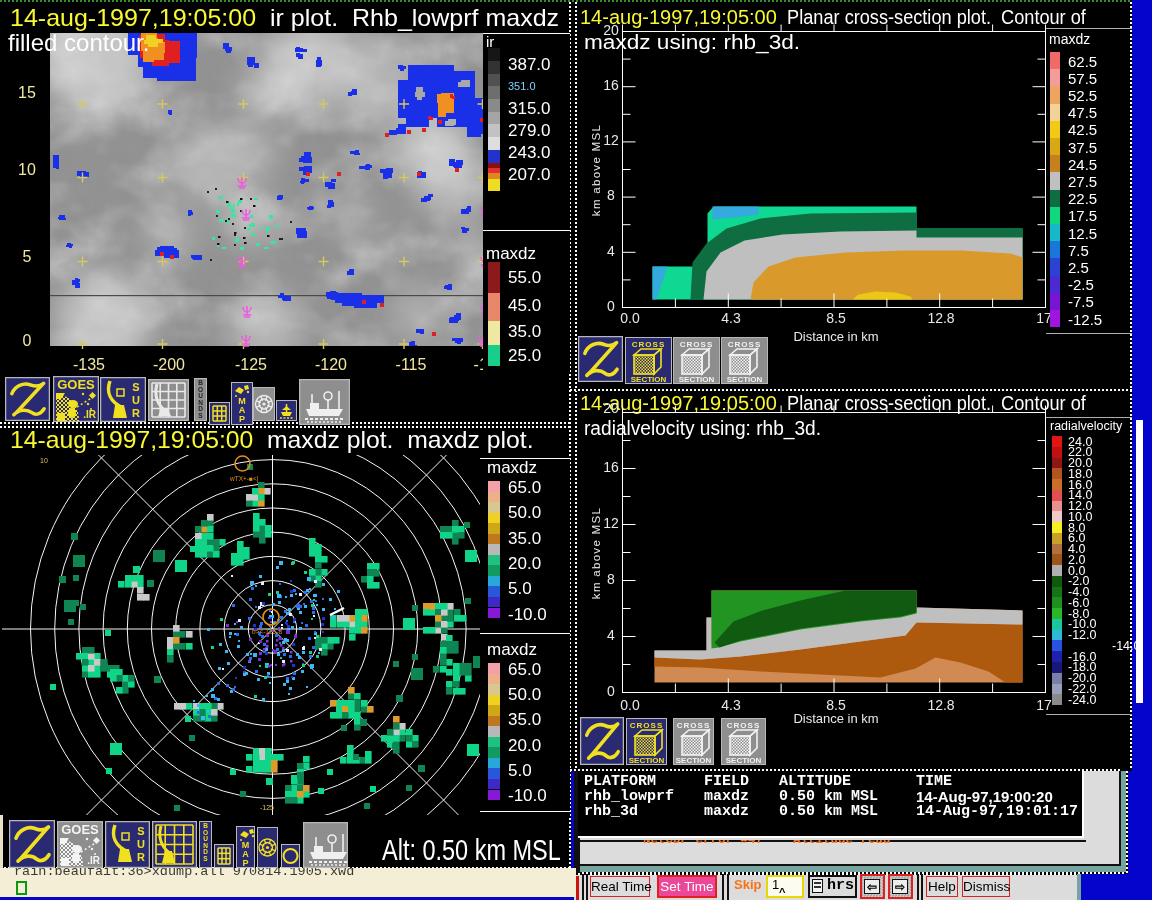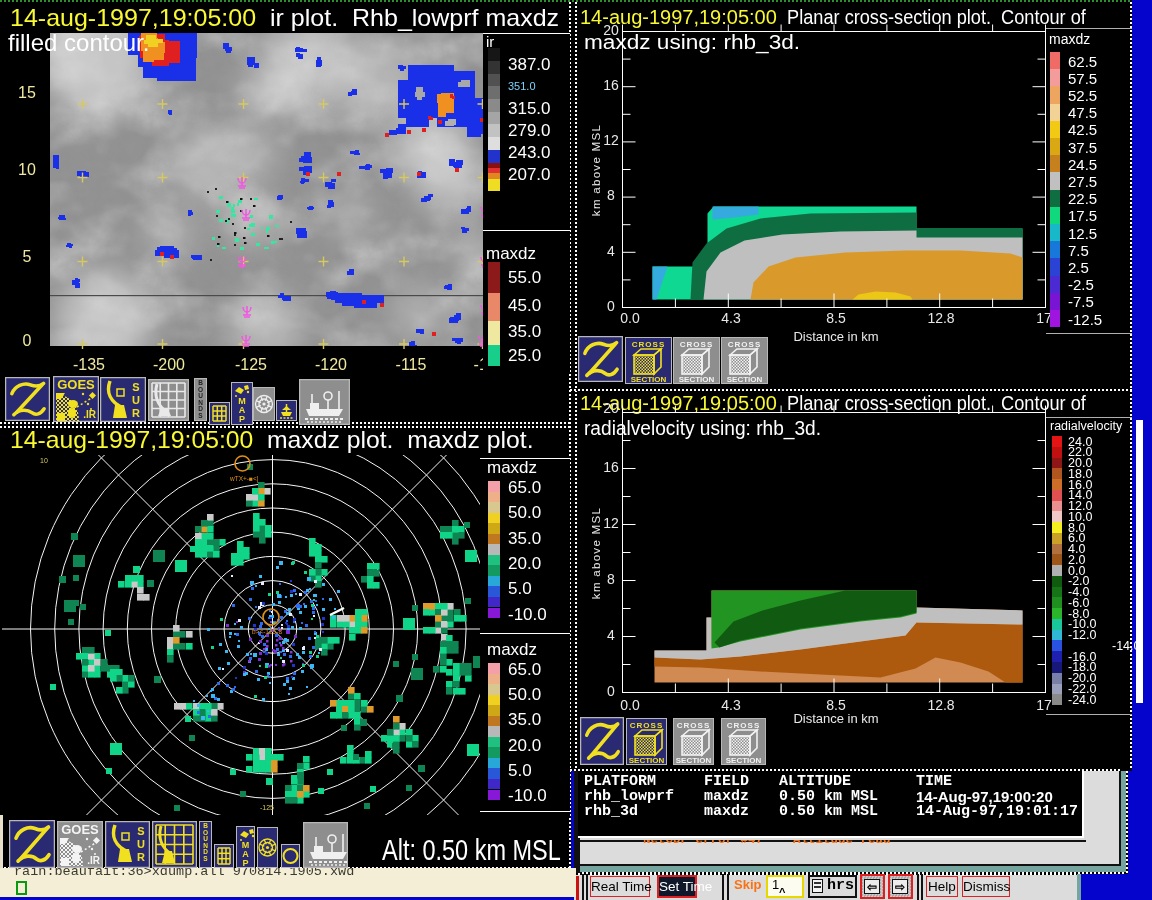--- a/index.html
+++ b/index.html
@@ -1822,21 +1822,21 @@
     <div class="doth" style="left:574px;top:873px;width:507px"></div>
     <div style="position:absolute;left:1077px;top:874px;width:4px;height:26px;background:#76a5a0"></div>
     <div style="position:absolute;left:576px;top:876px;width:3px;height:24px;background:#cc1111"></div>
     <div style="position:absolute;left:582px;top:874px;width:2px;height:26px;background:#111"></div>
     <div style="position:absolute;left:586px;top:874px;width:2px;height:26px;background:#111"></div>
     <div style="position:absolute;left:722px;top:874px;width:2px;height:26px;background:#111"></div>
     <div style="position:absolute;left:727px;top:874px;width:2px;height:26px;background:#111"></div>
     <div style="position:absolute;left:917px;top:874px;width:2px;height:26px;background:#111"></div>
     <div style="position:absolute;left:921px;top:874px;width:2px;height:26px;background:#111"></div>
     <div style="position:absolute;left:590px;top:876px;width:60px;height:21px;background:#dcdcdc;border:1px solid #e02020;color:#000;font-size:13.5px;text-align:center;line-height:19px;font-family:'Liberation Sans';white-space:nowrap;">Real Time</div>
-    <div style="position:absolute;left:657px;top:875px;width:40px;height:23px;background:#0f172a;border:2px solid #e02020;color:#fff;font-size:13.5px;text-align:center;line-height:19px;font-family:'Liberation Sans';white-space:nowrap;">Set Time</div>
+    <div style="position:absolute;left:657px;top:875px;width:60px;height:23px;background:#ec4899;border:2px solid #e02020;color:#fff;font-size:13.5px;text-align:center;line-height:19px;font-family:'Liberation Sans';white-space:nowrap;">Set Time</div>
     <div style="position:absolute;left:734px;top:877px;font-family:'Liberation Sans',sans-serif;font-size:13px;color:#f97316;font-weight:bold;letter-spacing:0;line-height:16.5px;white-space:pre;">Skip</div>
     <div style="position:absolute;left:766px;top:875px;width:38px;height:23px;background:#fcfcf0;border:2px solid #e8d800;color:#000;font-size:13px;font-family:'Liberation Sans';padding-left:4px;">1</div>
     <div style="position:absolute;left:779px;top:886px;font-family:'Liberation Sans',sans-serif;font-size:11px;color:#000;font-weight:bold;letter-spacing:0;line-height:13px;white-space:pre;">^</div>
     <div style="position:absolute;left:808px;top:875px;width:49px;height:23px;background:#dcdcdc;border:2px solid #111;"></div>
     <div style="position:absolute;left:812px;top:879px;width:11px;height:14px;background:#f4f4f4;border:1px solid #111;"></div>
     <div style="position:absolute;left:814px;top:882px;width:7px;height:2px;background:#333"></div>
     <div style="position:absolute;left:814px;top:886px;width:7px;height:2px;background:#333"></div>
     <div style="position:absolute;left:827px;top:877px;font-family:'Liberation Mono',sans-serif;font-size:15px;color:#000;font-weight:bold;letter-spacing:0;line-height:17px;white-space:pre;">hrs</div>
     <div style="position:absolute;left:860px;top:874px;width:25px;height:25px;border:2px solid #e02020;background:repeating-conic-gradient(#c8c8c8 0% 25%, #a8a8a8 0% 50%);background-size:3px 3px;"></div>
     <div style="position:absolute;left:864px;top:879px;width:16px;height:15px;background:#ececec;border:1px solid #111;color:#000;font-size:12px;font-weight:bold;text-align:center;line-height:14px;font-family:'Liberation Sans';">⇦</div>

